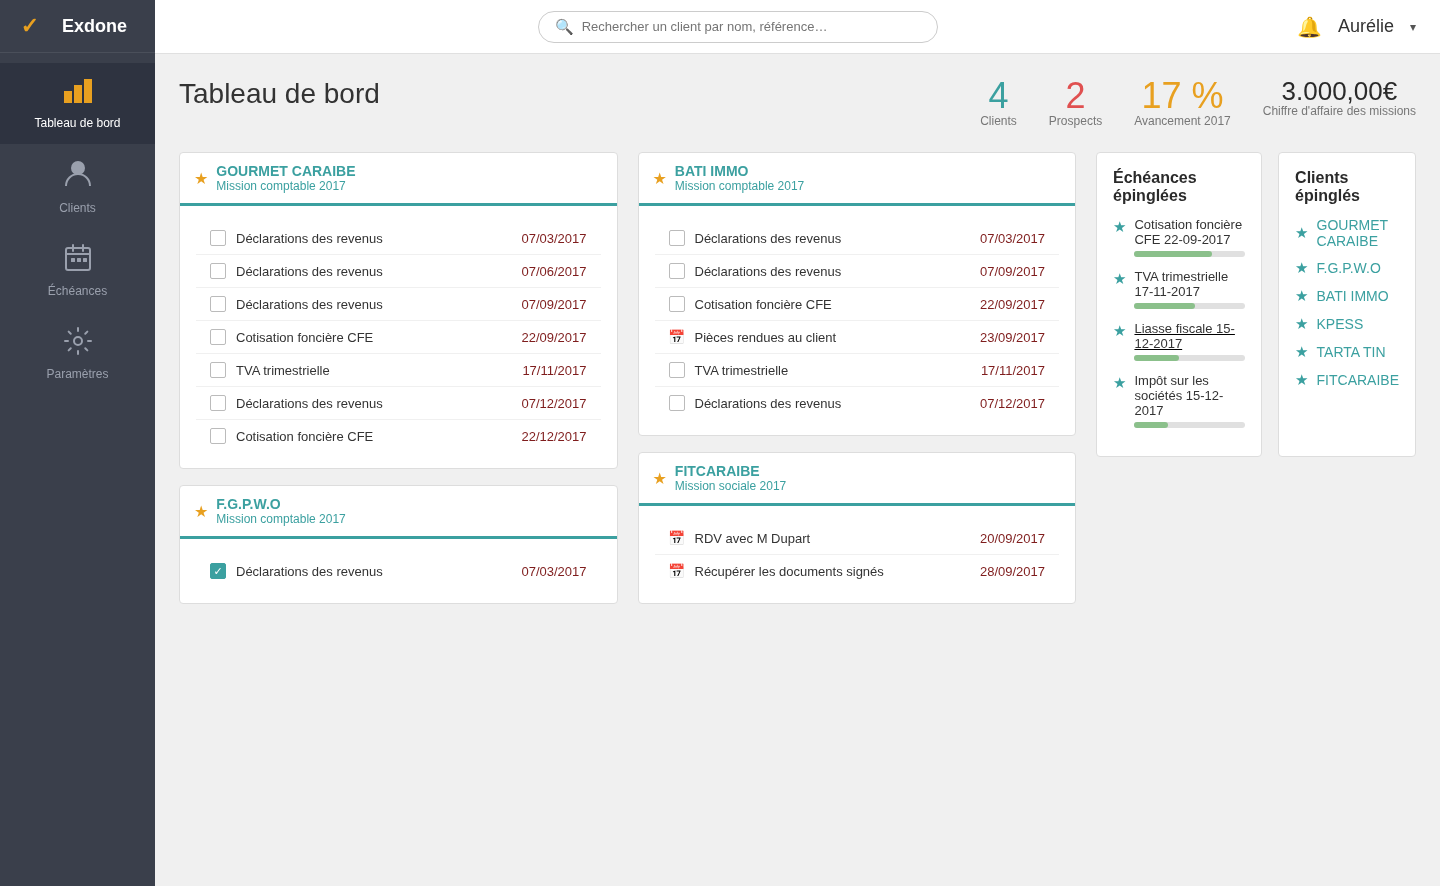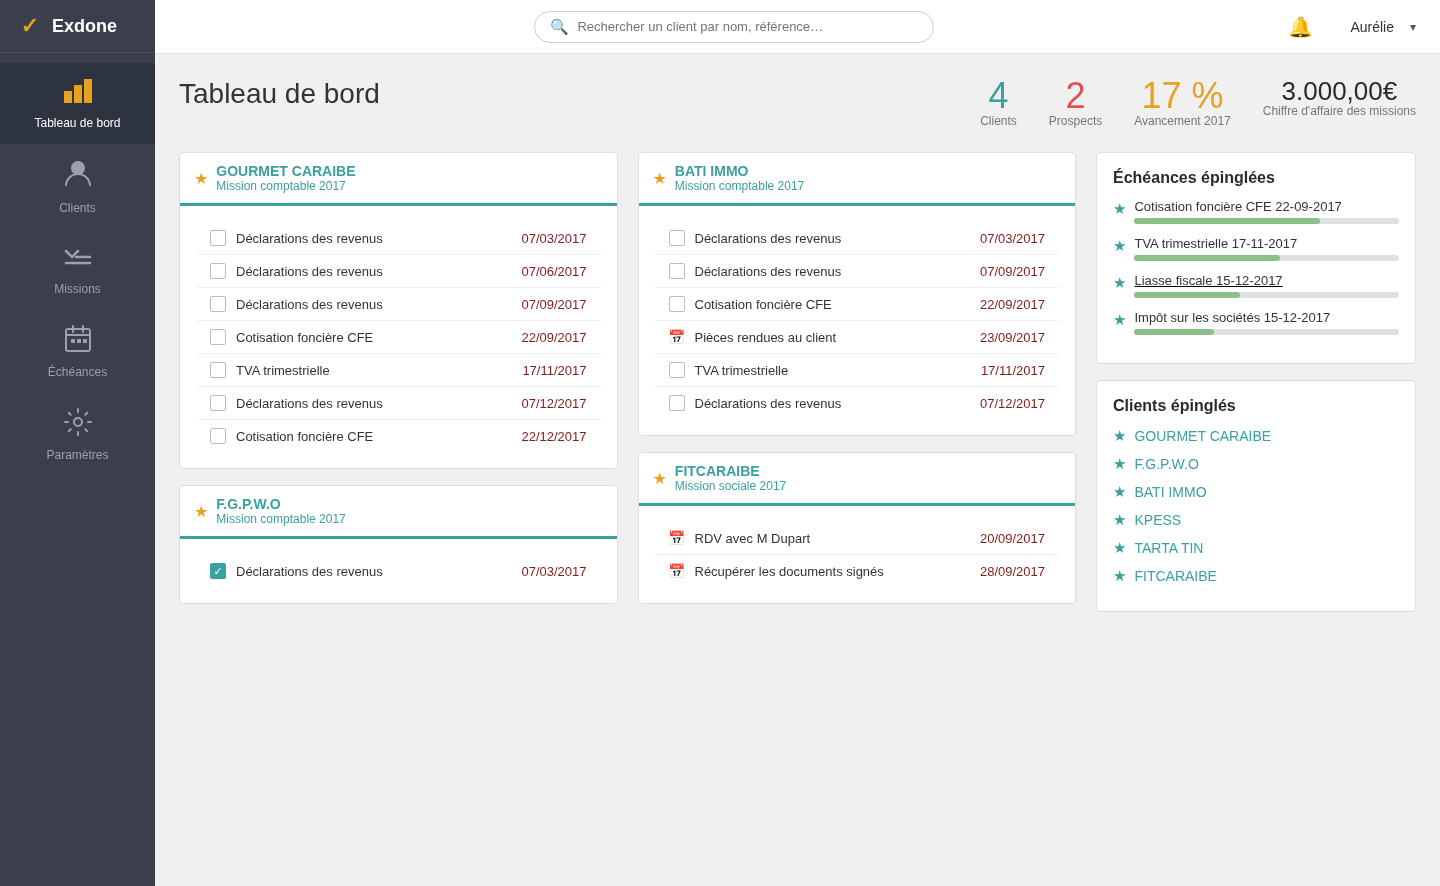--- a/index.html
+++ b/index.html
@@ -28,20 +28,21 @@
     }
     .logo-checkmark {
       color: #e8a020;
       font-size: 22px;
       font-weight: bold;
     }
     .logo-text {
       color: white;
       font-size: 18px;
       font-weight: 600;
+      margin-left: 10px;
     }
     .sidebar-nav {
       display: flex;
       flex-direction: column;
       align-items: center;
       width: 100%;
       padding-top: 10px;
     }
     .sidebar-item {
       display: flex;
@@ -108,21 +109,21 @@
       margin-left: 8px;
       background: transparent;
     }
     .search-icon { color: #999; font-size: 15px; }
     .header-right {
       display: flex;
       align-items: center;
       gap: 16px;
     }
     .bell-icon { font-size: 20px; color: #555; cursor: pointer; }
-    .user-name { font-size: 14px; color: #333; cursor: pointer; margin-left: 21px; }
+    .user-name { font-size: 18px; color: #333; cursor: pointer; }
     .chevron { font-size: 12px; color: #555; }
 
     
     .content {
       flex: 1;
       overflow-y: auto;
       padding: 24px 24px 24px 24px;
     }
 
     
@@ -217,21 +218,21 @@
       color: white;
       font-size: 11px;
     }
     .task-icon { color: #888; font-size: 14px; width: 16px; flex-shrink: 0; }
     .task-name { flex: 1; font-size: 13px; color: #333; }
     .task-date { font-size: 13px; color: #7f1d1d; white-space: nowrap; }
 
     
     .right-col {
       display: flex;
-      flex-direction: column;
+      flex-direction: row;
       gap: 16px;
     }
     .panel {
       background: white;
       border-radius: 4px;
       border: 1px solid #ddd;
       padding: 16px;
     }
     .panel-title {
       font-size: 16px;
@@ -298,30 +299,20 @@
       <span class="icon">
         <svg width="32" height="32" viewBox="0 0 32 32" fill="none">
           <circle cx="16" cy="10" r="7" fill="#9aa0ad"></circle>
           <path d="M4 28c0-6.627 5.373-12 12-12s12 5.373 12 12" stroke="#9aa0ad" stroke-width="2" fill="none"></path>
         </svg>
       </span>
       <span class="label">Clients</span>
     </a>
     <a class="sidebar-item">
       <span class="icon">
-        <svg width="32" height="28" viewBox="0 0 32 28" fill="none">
-          <polyline points="4,8 10,14 16,8" stroke="#9aa0ad" stroke-width="2.5" fill="none" stroke-linecap="round"></polyline>
-          <line x1="14" y1="14" x2="28" y2="14" stroke="#9aa0ad" stroke-width="2.5" stroke-linecap="round"></line>
-          <line x1="4" y1="20" x2="28" y2="20" stroke="#9aa0ad" stroke-width="2.5" stroke-linecap="round"></line>
-        </svg>
-      </span>
-      <span class="label">Missions</span>
-    </a>
-    <a class="sidebar-item">
-      <span class="icon">
         <svg width="30" height="30" viewBox="0 0 30 30" fill="none">
           <rect x="3" y="5" width="24" height="22" rx="2" stroke="#9aa0ad" stroke-width="2" fill="none"></rect>
           <line x1="3" y1="11" x2="27" y2="11" stroke="#9aa0ad" stroke-width="2"></line>
           <line x1="10" y1="2" x2="10" y2="8" stroke="#9aa0ad" stroke-width="2" stroke-linecap="round"></line>
           <line x1="20" y1="2" x2="20" y2="8" stroke="#9aa0ad" stroke-width="2" stroke-linecap="round"></line>
           <rect x="8" y="15" width="4" height="4" rx="0.5" fill="#9aa0ad"></rect>
           <rect x="14" y="15" width="4" height="4" rx="0.5" fill="#9aa0ad"></rect>
           <rect x="20" y="15" width="4" height="4" rx="0.5" fill="#9aa0ad"></rect>
         </svg>
       </span>

